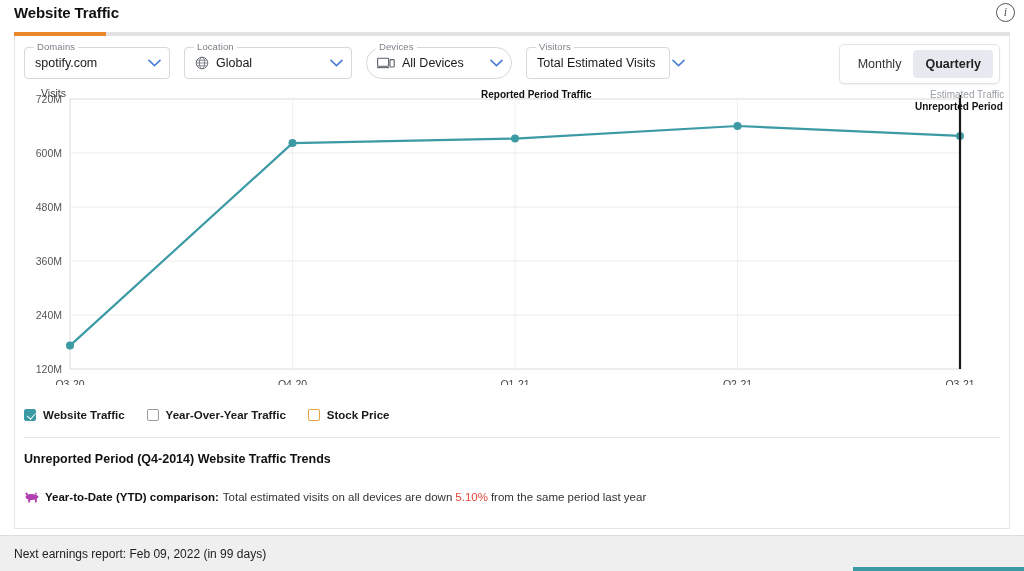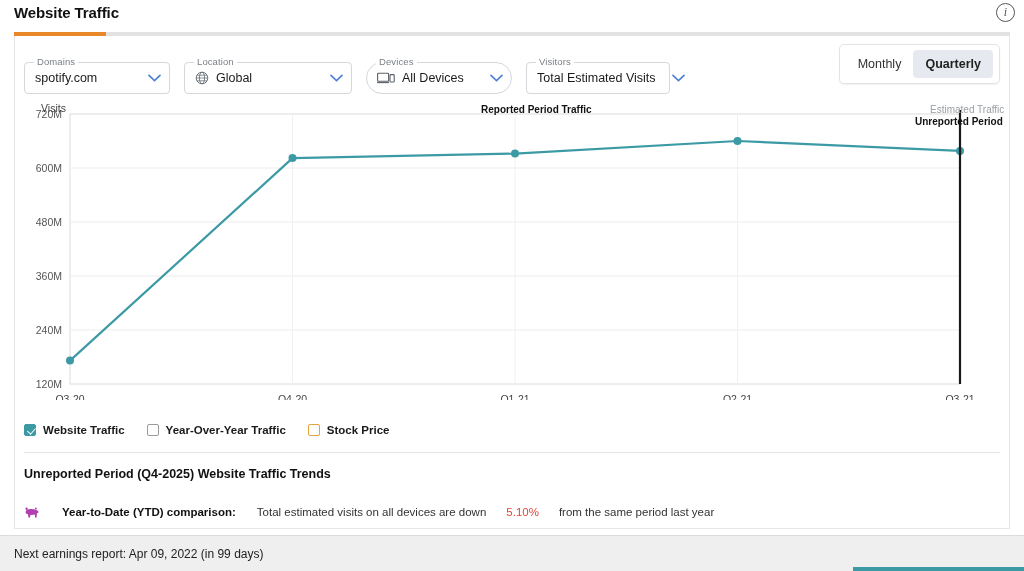--- a/index.html
+++ b/index.html
@@ -73,21 +73,20 @@
   .field {
     position: relative;
     height: 32px;
     border: 1px solid #d4d7dc;
     border-radius: 4px;
     background: #fff;
     display: flex;
     align-items: center;
     padding: 0 8px 0 10px;
     cursor: pointer;
-    margin-top: 15px;
   }
   .field-legend {
     position: absolute;
     top: -7px; left: 9px;
     background: #fff;
     padding: 0 3px;
     font-size: 9.5px;
     color: #7a7f87;
     letter-spacing: 0.1px;
     white-space: nowrap;
@@ -227,21 +226,21 @@
     font-size: 12.5px;
     font-weight: bold;
     color: #111;
     margin-bottom: 9px;
   }
   .trends-row {
     display: flex;
     align-items: center;
     font-size: 11.5px;
     color: #333;
-    gap: 17px;
+    gap: 0;
   }
   .bear-icon {
     display: inline-flex;
     margin-right: 6px;
     align-items: center;
   }
   .trends-strong { font-weight: bold; color: #111; }
   .trends-text { margin-left: 4px; color: #333; }
   .trends-pct { color: #e2483b; margin: 16px 3px; }
 
@@ -387,33 +386,33 @@
     </div>
     <div class="legend-item">
       <span class="legend-box unchecked-orange"></span>
       <span class="legend-label">Stock Price</span>
     </div>
   </div>
 
   <div class="divider"></div>
 
   <div class="trends">
-    <div class="trends-title">Unreported Period (Q4-2025) Website Traffic Trends</div>
+    <div class="trends-title">Unreported Period (Q4-2014) Website Traffic Trends</div>
     <div class="trends-row">
       <span class="bear-icon">
         <svg width="15" height="13" viewBox="0 0 15 13">
           <path d="M2.2 4.2 C1.2 3.2 1.2 1.6 2.4 1.6 C3.4 1.6 3.9 2.6 3.9 3.4 Z" fill="#b23fb0"></path>
           <path d="M11.4 3.4 C10.6 2.6 10.9 1.4 11.9 1.5 C12.8 1.6 13 2.8 12.4 3.6 Z" fill="#b23fb0"></path>
           <path d="M1.6 6.4 C1.6 4.2 4 3 7.3 3 C10.8 3 13.6 4 14.4 5.6 C14.9 6.5 14.3 7 13.6 7 L13 7 L12.6 11.6 L11 11.6 L10.8 8.6 C9.6 9 8 9.1 6.4 8.9 L6 11.6 L4.4 11.6 L4 8.2 C2.6 7.8 1.6 7.3 1.6 6.4 Z" fill="#b23fb0"></path>
         </svg>
       </span>
       <span class="trends-strong">Year-to-Date (YTD) comparison:</span>
       <span class="trends-text">Total estimated visits on all devices are down</span>
       <span class="trends-pct">5.10%</span>
       <span class="trends-text" style="margin-left:0">from the same period last year</span>
     </div>
   </div>
 </div>
 
 <div class="footer">
-  <span class="footer-text">Next earnings report: Apr 09, 2022 (in 99 days)</span>
+  <span class="footer-text">Next earnings report: Feb 09, 2022 (in 99 days)</span>
   <span class="footer-accent"></span>
 </div>
 
 </body></html>

